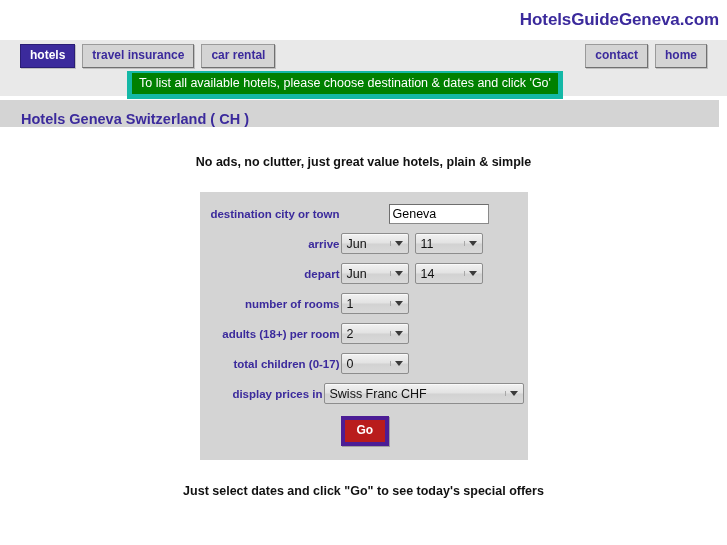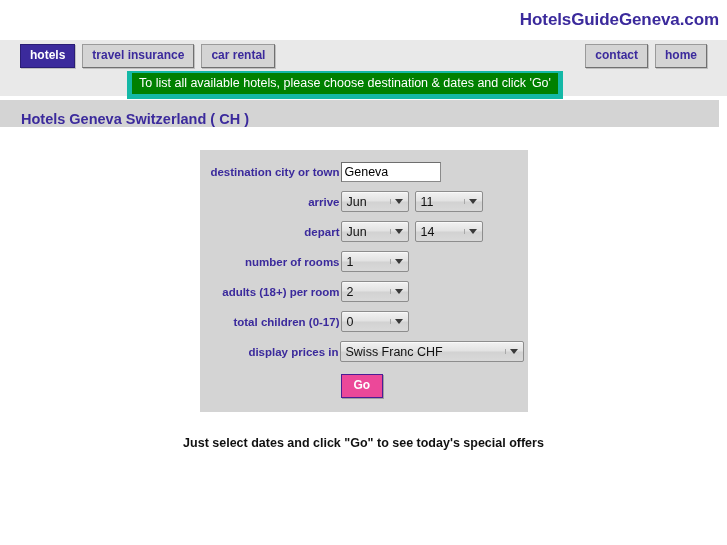--- a/index.html
+++ b/index.html
@@ -154,20 +154,21 @@
     border: 1px solid #8a8a8a;
     border-top-color: #6e6e6e;
     border-left-color: #6e6e6e;
     background: #ffffff;
     font-family: "Liberation Sans", sans-serif;
     font-size: 12.5px;
     color: #000;
     padding: 0 3px;
     box-sizing: border-box;
     outline: none;
+    margin-left: 48px;
   }
 
   .select-box {
     height: 21px;
     border: 1px solid #8d8d8d;
     background: linear-gradient(to bottom, #f2f2f2 0%, #e2e2e2 48%, #d2d2d2 52%, #d9d9d9 100%);
     display: flex;
     align-items: center;
     box-sizing: border-box;
     cursor: pointer;
@@ -194,33 +195,33 @@
   .select-box .sel-arrow .caret {
     width: 0; height: 0;
     border-left: 4px solid transparent;
     border-right: 4px solid transparent;
     border-top: 5px solid #3a3a3a;
   }
 
   .sel-month { width: 68px; }
   .sel-day   { width: 68px; }
   .sel-small { width: 68px; }
-  .sel-currency { width: 184px; }
+  .sel-currency { width: 200px; }
 
   .go-row {
     display: flex;
     margin-top: 12px;
     padding-left: 141px;
   }
   .go-button {
-    background: #ec4899;
+    background: #b91c1c;
     color: #ffffff;
     font-size: 12px;
     font-weight: bold;
-    border: 1px solid #4c1d95;
+    border: 4px solid #4c1d95;
     padding: 4px 12px 5px 12px;
     line-height: 13px;
     cursor: pointer;
     font-family: "Liberation Sans", sans-serif;
     box-shadow: 1px 1px 0 rgba(0,0,0,0.25);
   }
 
   .footer-note {
     text-align: center;
     font-size: 12.5px;
@@ -253,20 +254,21 @@
 </div>
 
 <div class="band-gap"></div>
 
 <div class="title-band">
   <div class="page-title">Hotels Geneva Switzerland ( CH )</div>
 </div>
 
 <div class="content">
 
+  <div class="tagline">No ads, no clutter, just great value hotels, plain &amp; simple</div>
 
   <div class="form-panel">
 
     <div class="form-row">
       <div class="form-label">destination city or town</div>
       <div class="field-area">
         <input class="text-input" type="text" value="Geneva" style="">
       </div>
     </div>
 

